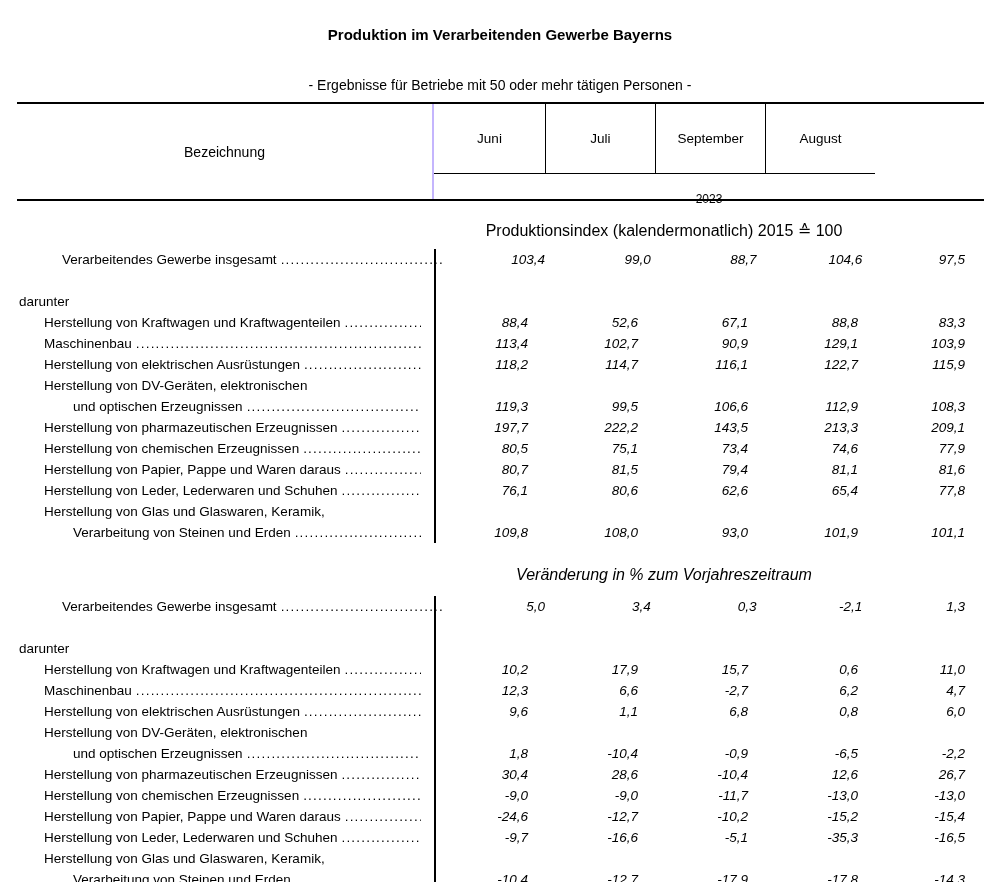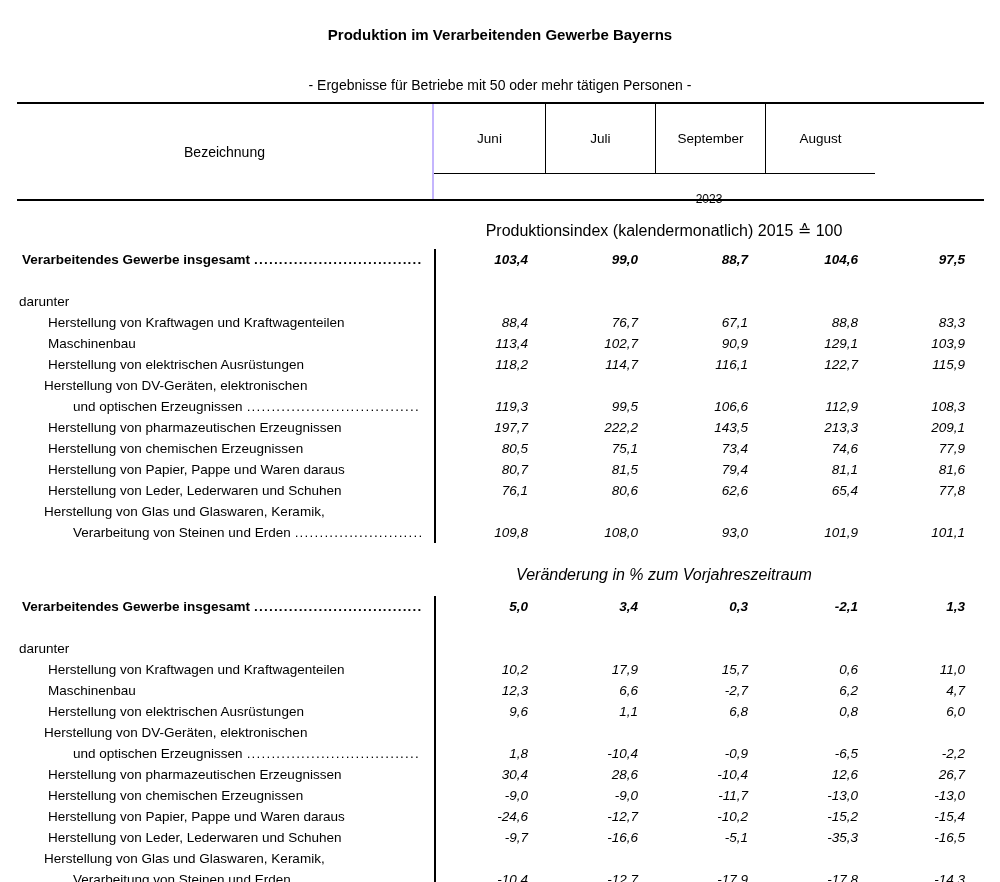--- a/index.html
+++ b/index.html
@@ -52,28 +52,28 @@
   .sec-header.italic { font-style:italic;margin-top:23px; }
   
   .sec-body { margin:0 16px 0 17px; position:relative; }
   .sec-body.first { margin-top:9px; }
   .sec-body.second { margin-top:12px; }
   .sec-body::before {
     content:""; position:absolute; left:417px; top:0; bottom:0;
     width:1.5px; background:#000;
   }
   .row { display:flex; height:21px; line-height:21px; font-size:13.5px; }
-  .row.total { font-weight:700; margin-bottom:21px; }
+  .row.total { font-weight:400; margin-bottom:21px;margin-left:40px; }
   .cell-label {
     width:417px; display:flex; align-items:baseline;
     padding-right:13px; white-space:nowrap; overflow:hidden;
   }
   .row.total .cell-label { padding-left:5px; }
   .row.group .cell-label { padding-left:2px; }
-  .row.item  .cell-label { padding-left:27px;flex-direction:column; }
+  .row.item  .cell-label { padding-left:27px; }
   .row.cont  .cell-label { padding-left:56px; }
   .leader {
     flex:1 1 auto; overflow:hidden; white-space:nowrap;
     margin-left:4px; letter-spacing:1.2px;
   }
   .cell-val {
     font-style:italic; text-align:right; padding-right:17px;
   }
   .cell-val.v0 { width:111px; }
   .cell-val.v1 { width:110px; }
@@ -129,21 +129,21 @@
     <div class="cell-val v3"></div>
     <div class="cell-val v4"></div>
   </div>
 
   <div class="row item">
     <div class="cell-label">
       <span class="lbl">Herstellung von Kraftwagen und Kraftwagenteilen</span>
       <span class="leader">......................................................................................................................</span>
     </div>
     <div class="cell-val v0">88,4</div>
-    <div class="cell-val v1">76,7</div>
+    <div class="cell-val v1">52,6</div>
     <div class="cell-val v2">67,1</div>
     <div class="cell-val v3">88,8</div>
     <div class="cell-val v4">83,3</div>
   </div>
 
   <div class="row item">
     <div class="cell-label">
       <span class="lbl">Maschinenbau</span>
       <span class="leader">......................................................................................................................</span>
     </div>

